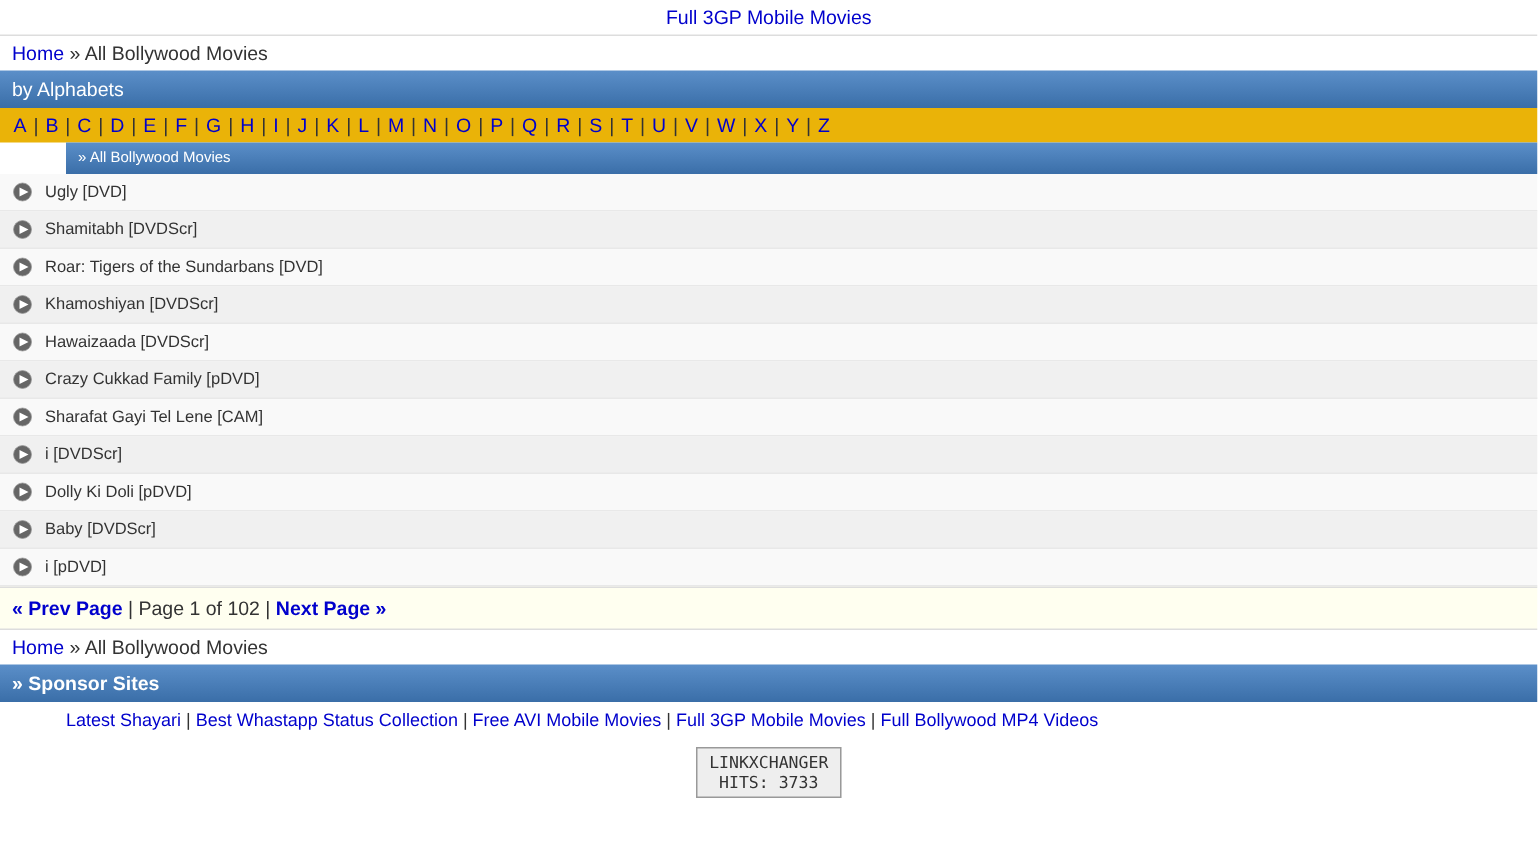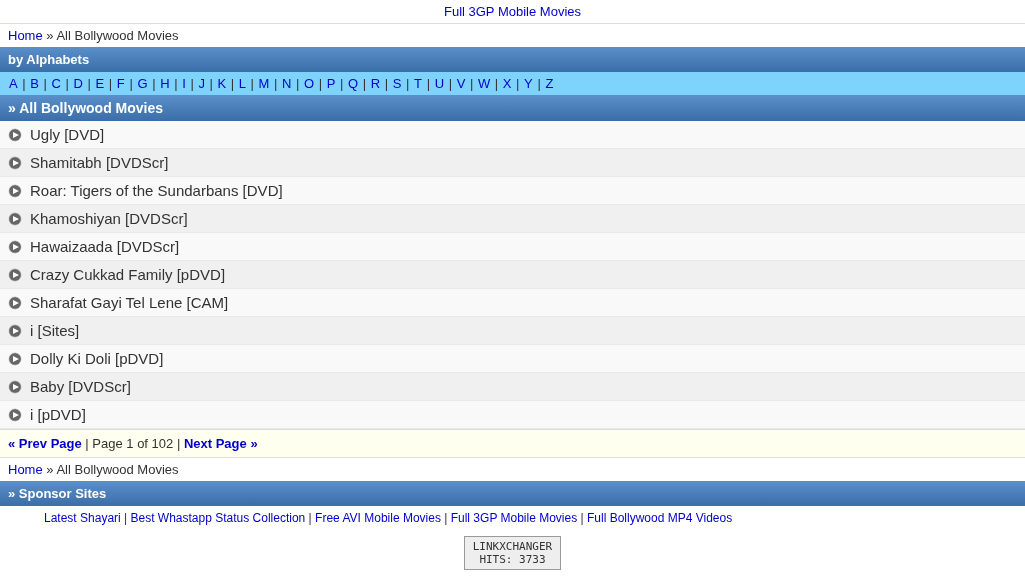--- a/index.html
+++ b/index.html
@@ -37,45 +37,46 @@
     .breadcrumb span {
       color: #333;
     }
 
     
     .section-header {
       background: linear-gradient(to bottom, #5b8fc9, #3a6ea8);
       color: #fff;
       padding: 5px 8px;
       font-size: 13px;
-      font-weight: bold;
+      font-weight: normal;
     }
 
     
     .alpha-bar {
       padding: 4px 8px;
       font-size: 13px;
-      background: #7dd3fc;
+      background: #eab308;
     }
     .alpha-bar a {
       color: #00c;
       text-decoration: none;
       margin: 0 1px;
     }
     .alpha-bar span {
       color: #333;
     }
 
     
     .list-header {
       background: linear-gradient(to bottom, #5b8fc9, #3a6ea8);
       color: #fff;
       padding: 5px 8px;
-      font-size: 14px;
-      font-weight: bold;
+      font-size: 10px;
+      font-weight: normal;
+      margin-left: 44px;
     }
 
     
     .movie-item {
       display: flex;
       align-items: center;
       padding: 5px 8px;
       border-bottom: 1px solid #e8e8e8;
       background: #f9f9f9;
     }
@@ -84,21 +85,21 @@
     }
     .movie-item .play-icon {
       width: 14px;
       height: 14px;
       margin-right: 8px;
       flex-shrink: 0;
     }
     .movie-item a {
       color: #333;
       text-decoration: none;
-      font-size: 15px;
+      font-size: 11px;
     }
 
     
     .pagination {
       padding: 6px 8px;
       font-size: 13px;
       background: #fffff0;
       border-top: 1px solid #ddd;
       border-bottom: 1px solid #ddd;
     }
@@ -215,21 +216,21 @@
         <circle cx="7" cy="7" r="6" fill="#666" stroke="#999" stroke-width="0.5"></circle>
         <polygon points="5,4 11,7 5,10" fill="#fff"></polygon>
       </svg>
       <a href="#">Sharafat Gayi Tel Lene [CAM]</a>
     </div>
     <div class="movie-item">
       <svg class="play-icon" viewBox="0 0 14 14">
         <circle cx="7" cy="7" r="6" fill="#666" stroke="#999" stroke-width="0.5"></circle>
         <polygon points="5,4 11,7 5,10" fill="#fff"></polygon>
       </svg>
-      <a href="#">i [Sites]</a>
+      <a href="#">i [DVDScr]</a>
     </div>
     <div class="movie-item">
       <svg class="play-icon" viewBox="0 0 14 14">
         <circle cx="7" cy="7" r="6" fill="#666" stroke="#999" stroke-width="0.5"></circle>
         <polygon points="5,4 11,7 5,10" fill="#fff"></polygon>
       </svg>
       <a href="#">Dolly Ki Doli [pDVD]</a>
     </div>
     <div class="movie-item">
       <svg class="play-icon" viewBox="0 0 14 14">

